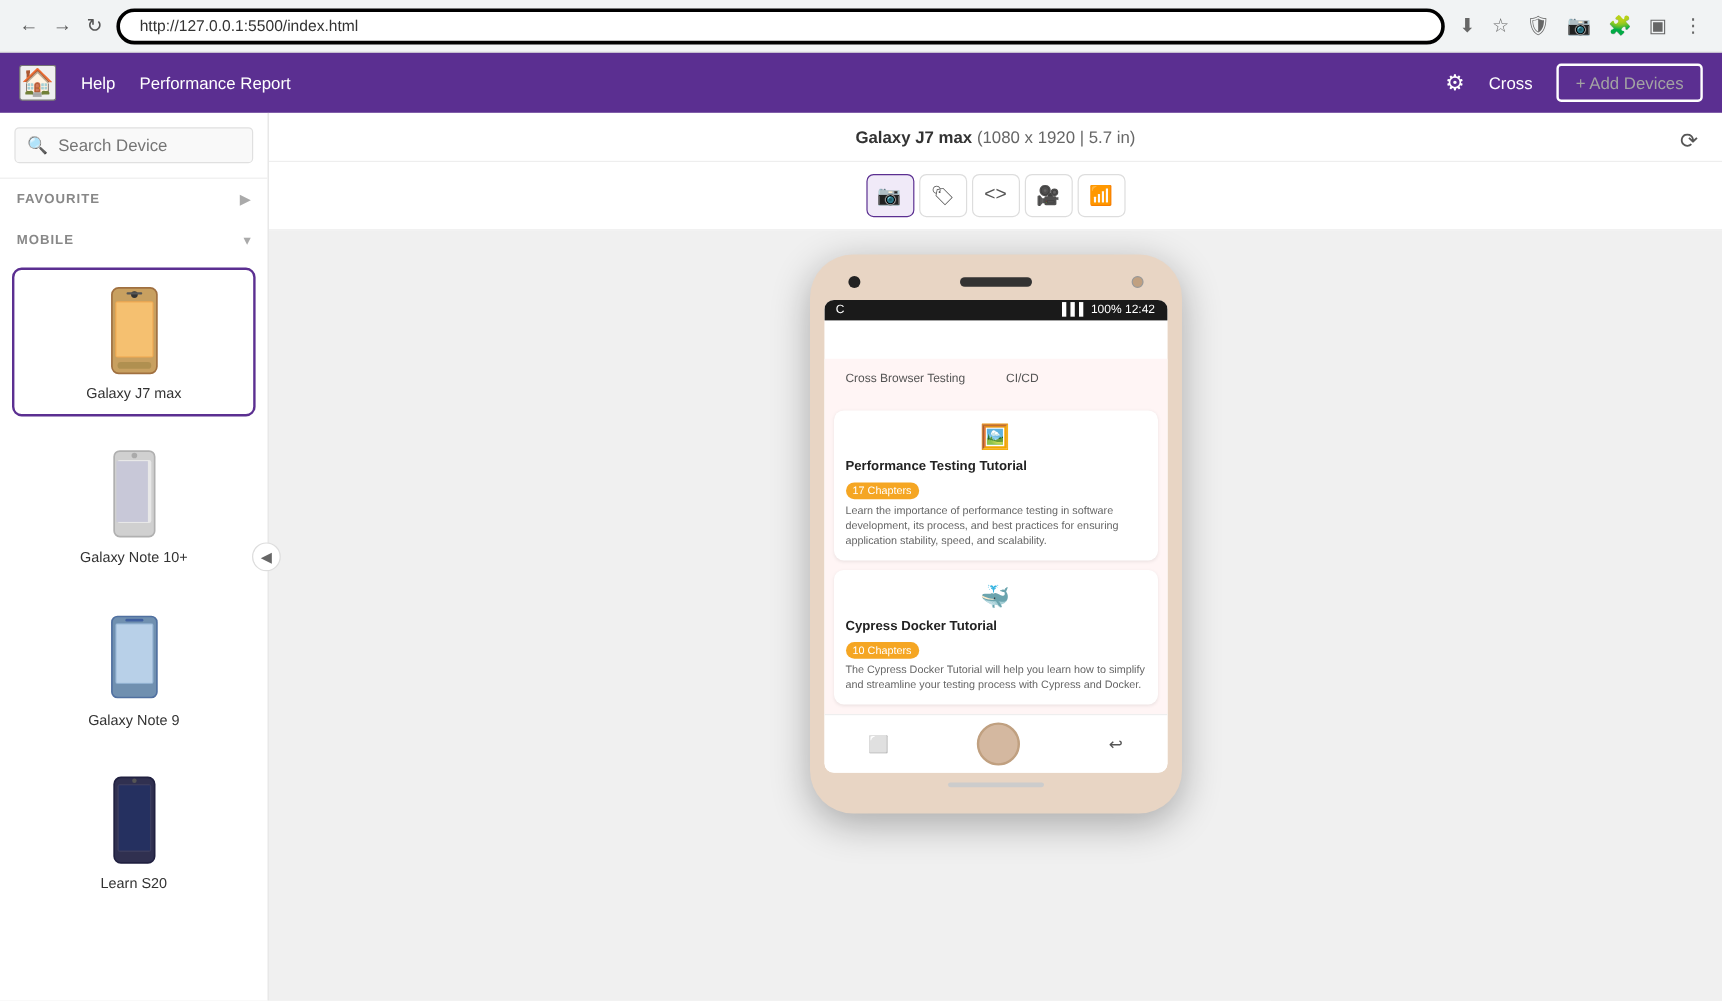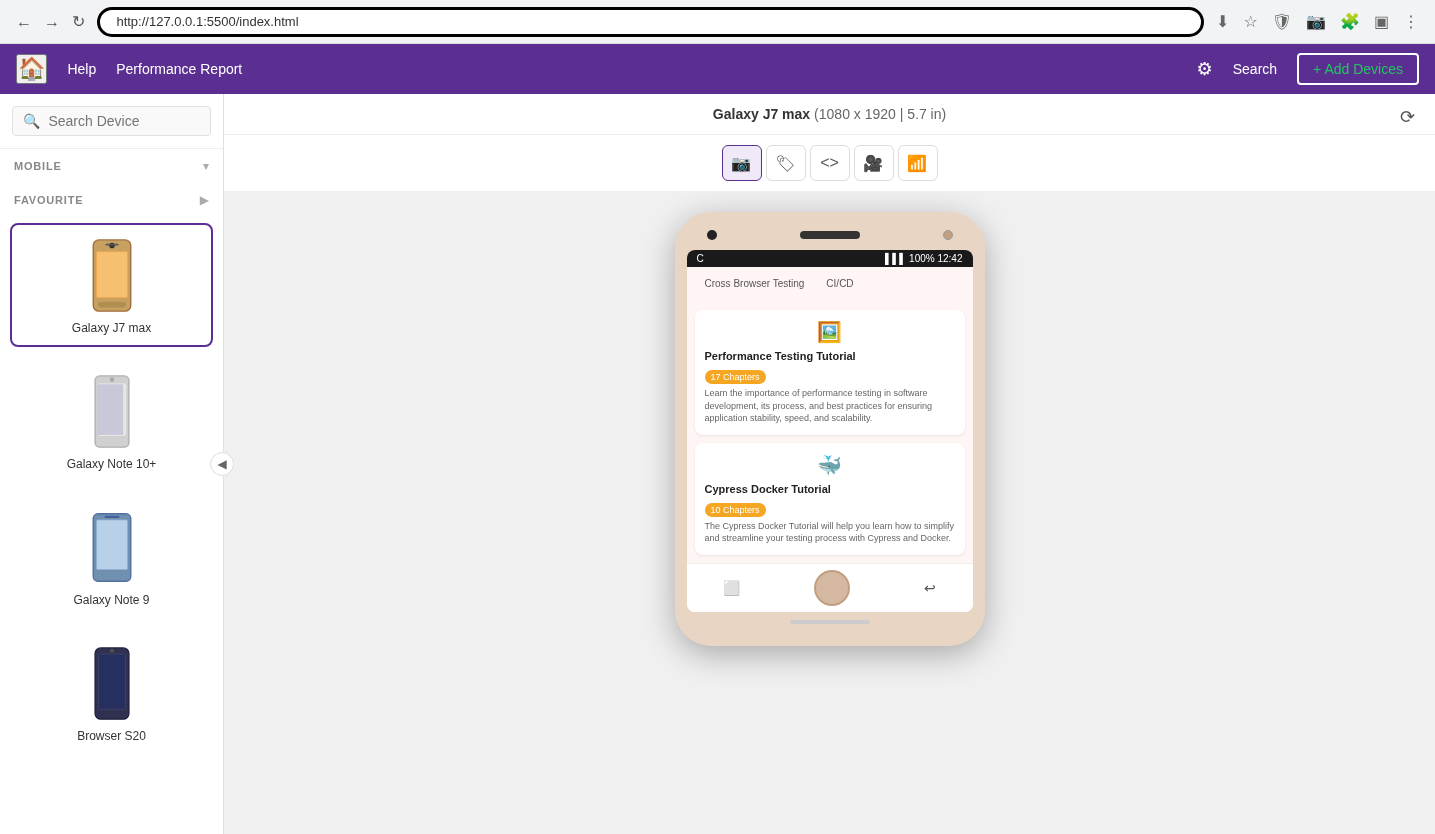--- a/index.html
+++ b/index.html
@@ -47,21 +47,21 @@
     }
     .nav-logo { color: white; font-size: 22px; font-weight: bold; cursor: pointer; }
     .nav-link { color: white; font-size: 14px; cursor: pointer; text-decoration: none; }
     .nav-spacer { flex: 1; }
     .nav-settings-btn { background: none; border: none; cursor: pointer; color: white; font-size: 18px; }
     .nav-login-btn { background: none; border: none; cursor: pointer; color: white; font-size: 14px; }
     .nav-add-btn {
       background: #5b2f91;
       border: 2px solid white;
       border-radius: 4px;
-      color: #22c55e;
+      color: #a3a3a3;
       font-size: 14px;
       padding: 6px 14px;
       cursor: pointer;
       font-weight: 500;
     }
 
     
     .main-content { display: flex; flex: 1; overflow: hidden; }
 
     
@@ -258,21 +258,22 @@
       font-weight: 300;
     }
 
     .phone-content {
       background: #fff5f5;
       padding: 0;
     }
     .phone-tabs {
       display: flex;
       padding: 8px 10px;
-      gap: 6px;
+      gap: 18px;
+      margin-top: 32px;
     }
     .phone-tab {
       font-size: 10px;
       color: #555;
       padding: 3px 8px;
       border-bottom: 2px solid transparent;
     }
 
     .tutorial-cards { padding: 8px; display: flex; flex-direction: column; gap: 8px; }
     .tutorial-card {
@@ -331,44 +332,44 @@
 </div>
 
 <div class="app-container">
 
   <div class="top-nav">
     <button class="nav-logo">🏠</button>
     <a class="nav-link">Help</a>
     <a class="nav-link">Performance Report</a>
     <div class="nav-spacer"></div>
     <button class="nav-settings-btn">⚙</button>
-    <button class="nav-login-btn">Search</button>
+    <button class="nav-login-btn">Cross</button>
     <button class="nav-add-btn">+ Add Devices</button>
   </div>
 
   <div class="main-content">
 
     <div class="sidebar-wrapper">
       <div class="sidebar">
 
         <div class="search-box">
           <div class="search-input-wrap">
             <span class="search-icon">🔍</span>
             <input class="search-input" type="text" placeholder="Search Device" style="">
           </div>
         </div>
 
         <div class="section-header">
+          <span class="section-title">FAVOURITE</span>
+          <span class="section-arrow">▶</span>
+        </div>
+
+        <div class="section-header">
           <span class="section-title">MOBILE</span>
           <span class="section-arrow">▾</span>
-        </div>
-
-        <div class="section-header">
-          <span class="section-title">FAVOURITE</span>
-          <span class="section-arrow">▶</span>
         </div>
 
         <div class="device-card active">
           <div class="device-thumb">
             <svg class="phone-svg" viewBox="0 0 50 80">
               <rect x="5" y="2" width="40" height="76" rx="6" ry="6" fill="#c8a060" stroke="#a07040" stroke-width="1.5"></rect>
               <rect x="8" y="14" width="34" height="50" rx="2" fill="#f0a850"></rect>
               <circle cx="25" cy="8" r="3" fill="#333"></circle>
               <rect x="18" y="6" width="14" height="2" rx="1" fill="#555"></rect>
               <rect x="10" y="68" width="30" height="6" rx="3" fill="#b09050"></rect>
@@ -405,21 +406,21 @@
 
         <div class="device-card">
           <div class="device-thumb">
             <svg class="phone-svg" viewBox="0 0 50 80">
               <rect x="7" y="2" width="36" height="76" rx="6" ry="6" fill="#303050" stroke="#202040" stroke-width="1.5"></rect>
               <rect x="10" y="8" width="30" height="60" rx="2" fill="#404060"></rect>
               <circle cx="25" cy="5" r="2" fill="#555"></circle>
               <rect x="11" y="9" width="28" height="58" fill="#253060"></rect>
             </svg>
           </div>
-          <div class="device-name">Browser S20</div>
+          <div class="device-name">Learn S20</div>
         </div>
 
       </div>
 
       <button class="collapse-btn">◀</button>
     </div>
 
     <div class="main-panel">
 
       <div class="device-header">

